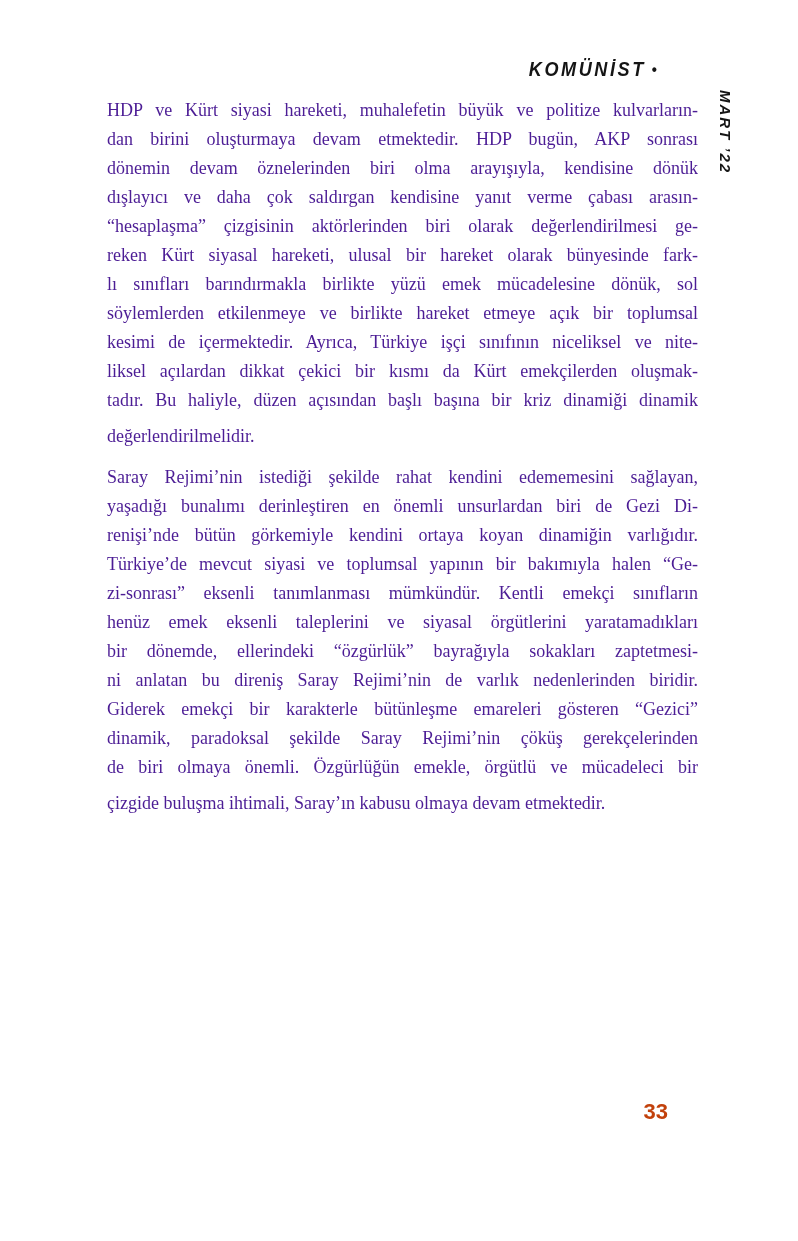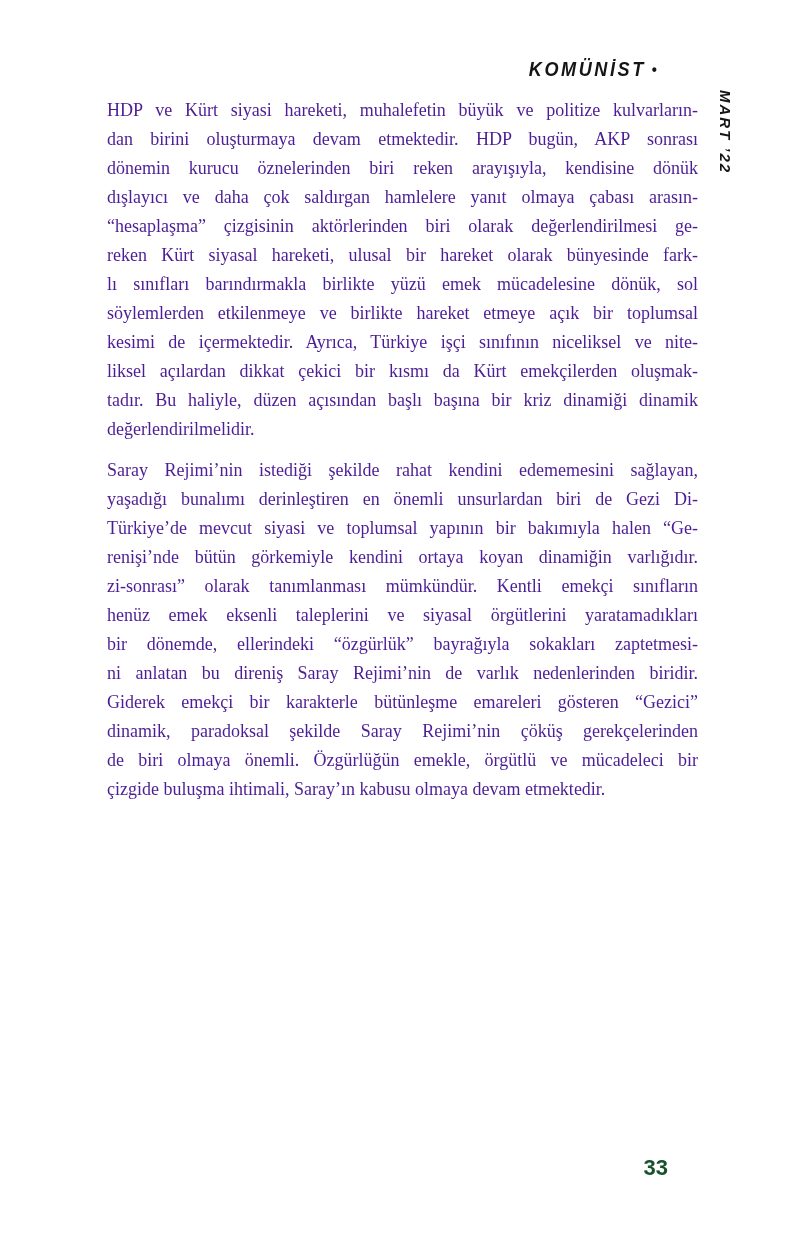--- a/index.html
+++ b/index.html
@@ -73,65 +73,66 @@
   .paragraph { margin-bottom: 12px; }
   .paragraph .line {
     height: 29px;
     overflow: hidden;
     text-align: justify;
     text-align-last: justify;
     white-space: normal;
   }
   .paragraph .line:last-child {
     text-align-last: left;
+    margin-top: 7px;
   }
 
   
   .page-number {
     position: absolute;
-    top: 1155px;
+    top: 1099px;
     right: 47px;
     font-family: "Liberation Sans", sans-serif;
     font-weight: 700;
     font-size: 22px;
-    color: #14532d;
+    color: #c2410c;
   }
 </style>
 </head>
 <body>
 
 <div class="page">
 
   <div class="page-header">
     <span>KOMÜNİST</span><span class="bullet">•</span>
   </div>
 
   <div class="issue-date">MART ’22</div>
 
   <div class="article">
       <div class="paragraph">
         <div class="line">HDP ve Kürt siyasi hareketi, muhalefetin büyük ve politize kulvarların-</div>
         <div class="line">dan birini oluşturmaya devam etmektedir. HDP bugün, AKP sonrası</div>
-        <div class="line">dönemin kurucu öznelerinden biri reken arayışıyla, kendisine dönük</div>
-        <div class="line">dışlayıcı ve daha çok saldırgan hamlelere yanıt olmaya çabası arasın-</div>
+        <div class="line">dönemin devam öznelerinden biri olma arayışıyla, kendisine dönük</div>
+        <div class="line">dışlayıcı ve daha çok saldırgan kendisine yanıt verme çabası arasın-</div>
         <div class="line">“hesaplaşma” çizgisinin aktörlerinden biri olarak değerlendirilmesi ge-</div>
         <div class="line">reken Kürt siyasal hareketi, ulusal bir hareket olarak bünyesinde fark-</div>
         <div class="line">lı sınıfları barındırmakla birlikte yüzü emek mücadelesine dönük, sol</div>
         <div class="line">söylemlerden etkilenmeye ve birlikte hareket etmeye açık bir toplumsal</div>
         <div class="line">kesimi de içermektedir. Ayrıca, Türkiye işçi sınıfının niceliksel ve nite-</div>
         <div class="line">liksel açılardan dikkat çekici bir kısmı da Kürt emekçilerden oluşmak-</div>
         <div class="line">tadır. Bu haliyle, düzen açısından başlı başına bir kriz dinamiği dinamik</div>
         <div class="line">değerlendirilmelidir.</div>
       </div>
       <div class="paragraph">
         <div class="line">Saray Rejimi’nin istediği şekilde rahat kendini edememesini sağlayan,</div>
         <div class="line">yaşadığı bunalımı derinleştiren en önemli unsurlardan biri de Gezi Di-</div>
+        <div class="line">renişi’nde bütün görkemiyle kendini ortaya koyan dinamiğin varlığıdır.</div>
         <div class="line">Türkiye’de mevcut siyasi ve toplumsal yapının bir bakımıyla halen “Ge-</div>
-        <div class="line">renişi’nde bütün görkemiyle kendini ortaya koyan dinamiğin varlığıdır.</div>
-        <div class="line">zi-sonrası” olarak tanımlanması mümkündür. Kentli emekçi sınıfların</div>
+        <div class="line">zi-sonrası” eksenli tanımlanması mümkündür. Kentli emekçi sınıfların</div>
         <div class="line">henüz emek eksenli taleplerini ve siyasal örgütlerini yaratamadıkları</div>
         <div class="line">bir dönemde, ellerindeki “özgürlük” bayrağıyla sokakları zaptetmesi-</div>
         <div class="line">ni anlatan bu direniş Saray Rejimi’nin de varlık nedenlerinden biridir.</div>
         <div class="line">Giderek emekçi bir karakterle bütünleşme emareleri gösteren “Gezici”</div>
         <div class="line">dinamik, paradoksal şekilde Saray Rejimi’nin çöküş gerekçelerinden</div>
         <div class="line">de biri olmaya önemli. Özgürlüğün emekle, örgütlü ve mücadeleci bir</div>
         <div class="line">çizgide buluşma ihtimali, Saray’ın kabusu olmaya devam etmektedir.</div>
       </div>
     </div>
 

